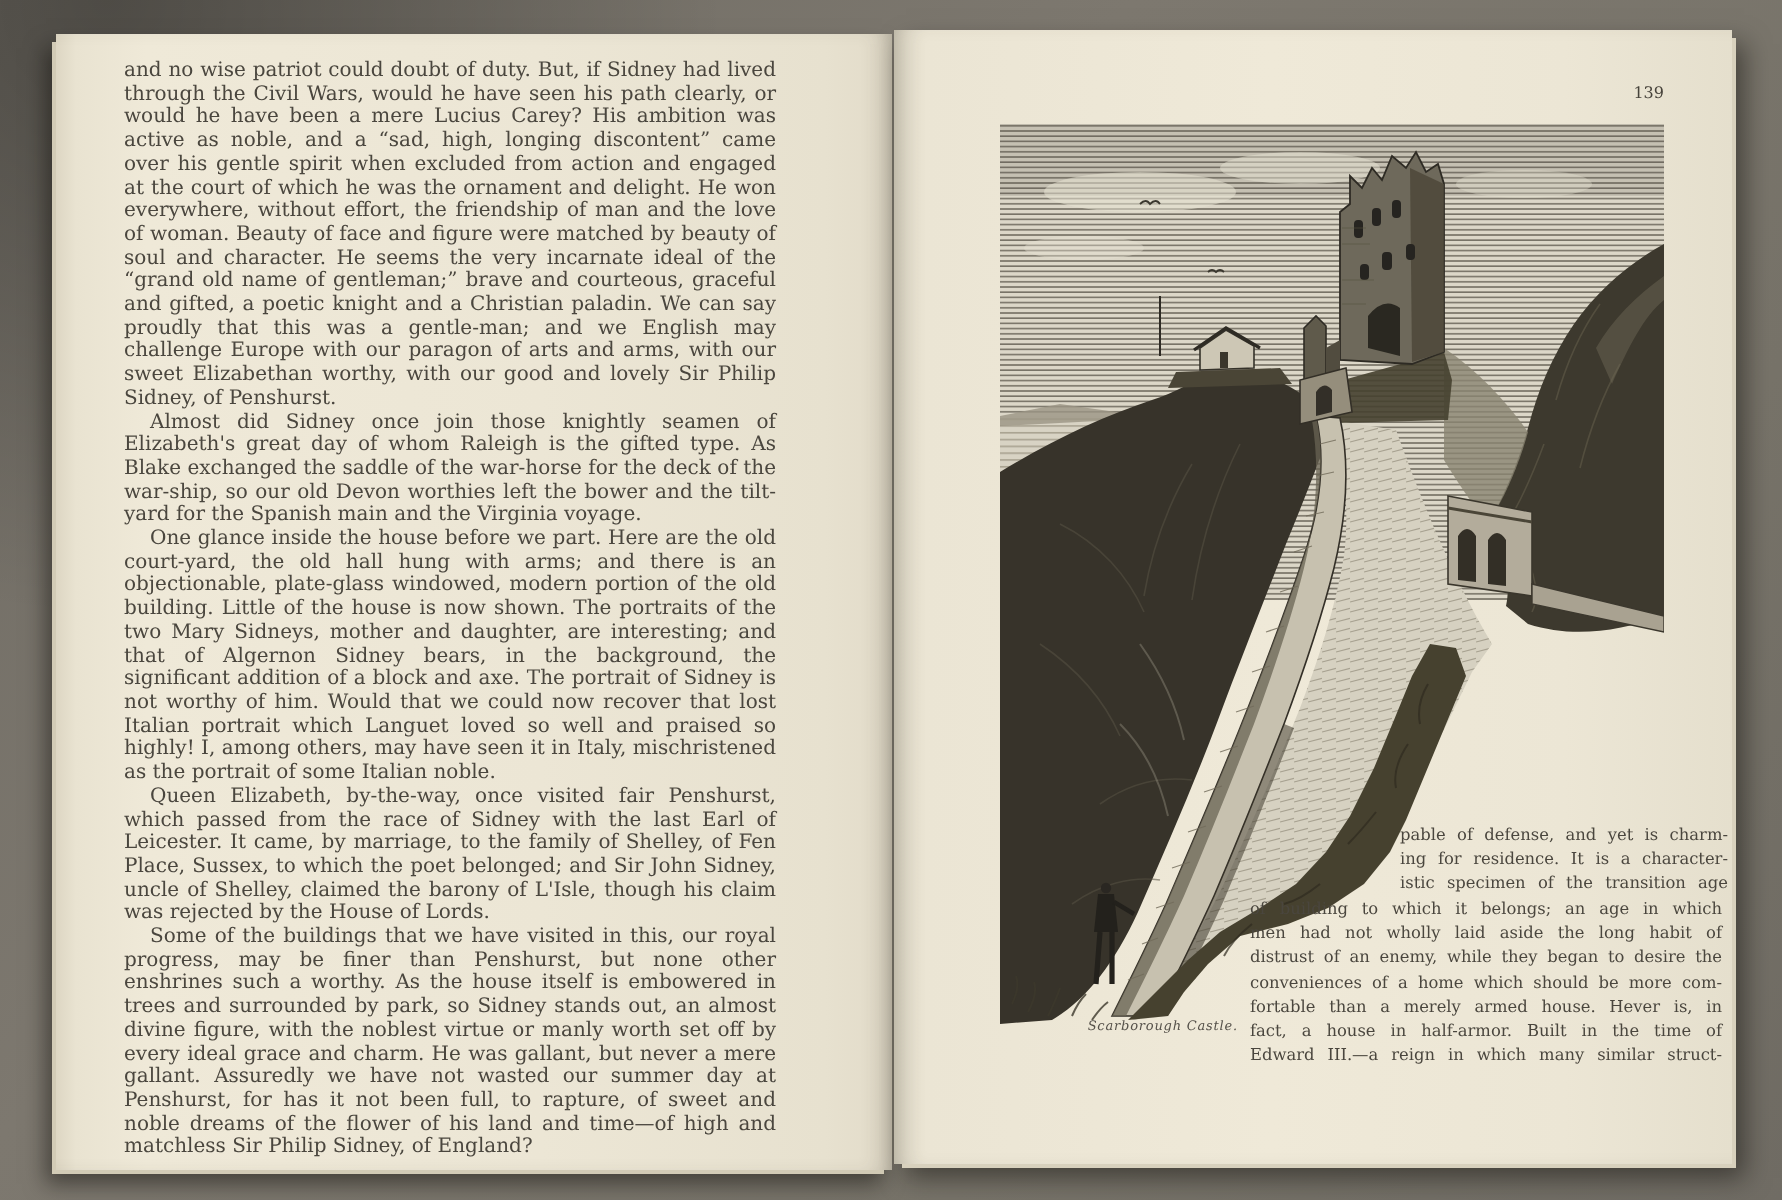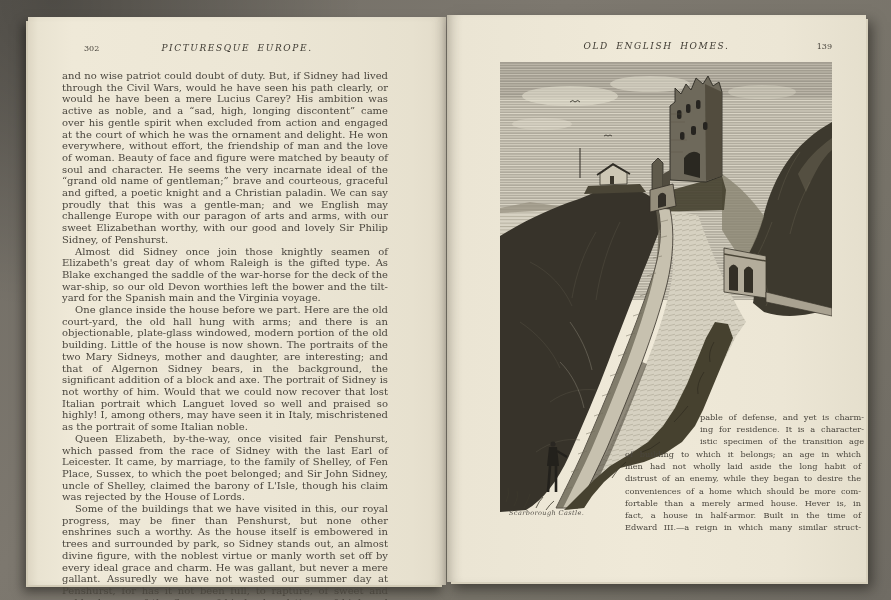--- a/index.html
+++ b/index.html
@@ -23,50 +23,45 @@
   .running-head{display:block;text-align:center;font-style:italic;
     font-size:9px;letter-spacing:1.6px;word-spacing:3px;color:#3f3b33;}
   .folio{position:absolute;top:1px;font-size:8px;color:#46423a;}
   .folio-left{left:56px;}
   .folio-right{right:34px;}
   .body-text{margin:13px 0 0 34px;width:326px;
     font-size:10px;line-height:11.7px;text-align:justify;color:#4a463e;}
   .body-text p{margin:0;text-indent:13px;}
   .body-text p.noindent{text-indent:0;}
   .engraving{position:absolute;left:53px;top:47px;width:332px;height:450px;}
-  .caption{position:absolute;left:62px;top:494px;width:110px;text-align:left;
+  .caption{position:absolute;left:62px;top:494px;width:110px;text-align:right;
     font-style:italic;font-size:6.5px;letter-spacing:.4px;color:#55514a;}
   .wrapblk{position:absolute;font-size:8.2px;line-height:12.2px;color:#4a463e;
     white-space:pre-line;text-align:justify;text-align-last:justify;}
   .wrap-a{left:288px;top:322px;width:126px;}
   .wrap-b{left:253px;top:396px;width:164px;}
   .wrap-c{left:178px;top:433px;width:236px;}
 </style>
 </head>
 <body>
 
 <div class="scene">
 
   <div class="page page-left">
-    <div class="folio-row">
-      <span class="folio folio-left">302</span>
-      <span class="running-head">PICTURESQUE EUROPE.</span>
-    </div>
     <div class="body-text">
       <p class="noindent">and no wise patriot could doubt of duty.  But, if Sidney had lived through the Civil Wars, would he have seen his path clearly, or would he have been a mere Lucius Carey?  His ambition was active as noble, and a “sad, high, longing discontent” came over his gentle spirit when excluded from action and engaged at the court of which he was the ornament and delight.  He won everywhere, without effort, the friendship of man and the love of woman.  Beauty of face and figure were matched by beauty of soul and character.  He seems the very incarnate ideal of the “grand old name of gentleman;” brave and courteous, graceful and gifted, a poetic knight and a Christian paladin.  We can say proudly that this was a gentle-man; and we English may challenge Europe with our paragon of arts and arms, with our sweet Elizabethan worthy, with our good and lovely Sir Philip Sidney, of Penshurst.</p>
       <p>Almost did Sidney once join those knightly seamen of Elizabeth's great day of whom Raleigh is the gifted type.  As Blake exchanged the saddle of the war-horse for the deck of the war-ship, so our old Devon worthies left the bower and the tilt-yard for the Spanish main and the Virginia voyage.</p>
       <p>One glance inside the house before we part.  Here are the old court-yard, the old hall hung with arms; and there is an objectionable, plate-glass windowed, modern portion of the old building.  Little of the house is now shown.  The portraits of the two Mary Sidneys, mother and daughter, are interesting; and that of Algernon Sidney bears, in the background, the significant addition of a block and axe.  The portrait of Sidney is not worthy of him.  Would that we could now recover that lost Italian portrait which Languet loved so well and praised so highly!  I, among others, may have seen it in Italy, mischristened as the portrait of some Italian noble.</p>
       <p>Queen Elizabeth, by-the-way, once visited fair Penshurst, which passed from the race of Sidney with the last Earl of Leicester.  It came, by marriage, to the family of Shelley, of Fen Place, Sussex, to which the poet belonged; and Sir John Sidney, uncle of Shelley, claimed the barony of L'Isle, though his claim was rejected by the House of Lords.</p>
       <p>Some of the buildings that we have visited in this, our royal progress, may be finer than Penshurst, but none other enshrines such a worthy.  As the house itself is embowered in trees and surrounded by park, so Sidney stands out, an almost divine figure, with the noblest virtue or manly worth set off by every ideal grace and charm.  He was gallant, but never a mere gallant.  Assuredly we have not wasted our summer day at Penshurst, for has it not been full, to rapture, of sweet and noble dreams of the flower of his land and time—of high and matchless Sir Philip Sidney, of England?</p>
     </div>
   </div>
 
   <div class="page page-right">
     <div class="folio-row">
-      <span class="running-head">OLD ENGLISH HOMES.</span>
       <span class="folio folio-right">139</span>
     </div>
 
     <svg class="engraving" viewBox="0 0 332 450" xmlns="http://www.w3.org/2000/svg">
       <defs>
         <pattern id="skyhatch" width="4" height="2.6" patternUnits="userSpaceOnUse">
           <rect width="4" height="2.6" fill="#dcd7c8"></rect>
           <line x1="0" y1="0.9" x2="4" y2="0.9" stroke="#716c60" stroke-width="0.75"></line>
         </pattern>
         <pattern id="seahatch" width="6" height="3.4" patternUnits="userSpaceOnUse">

